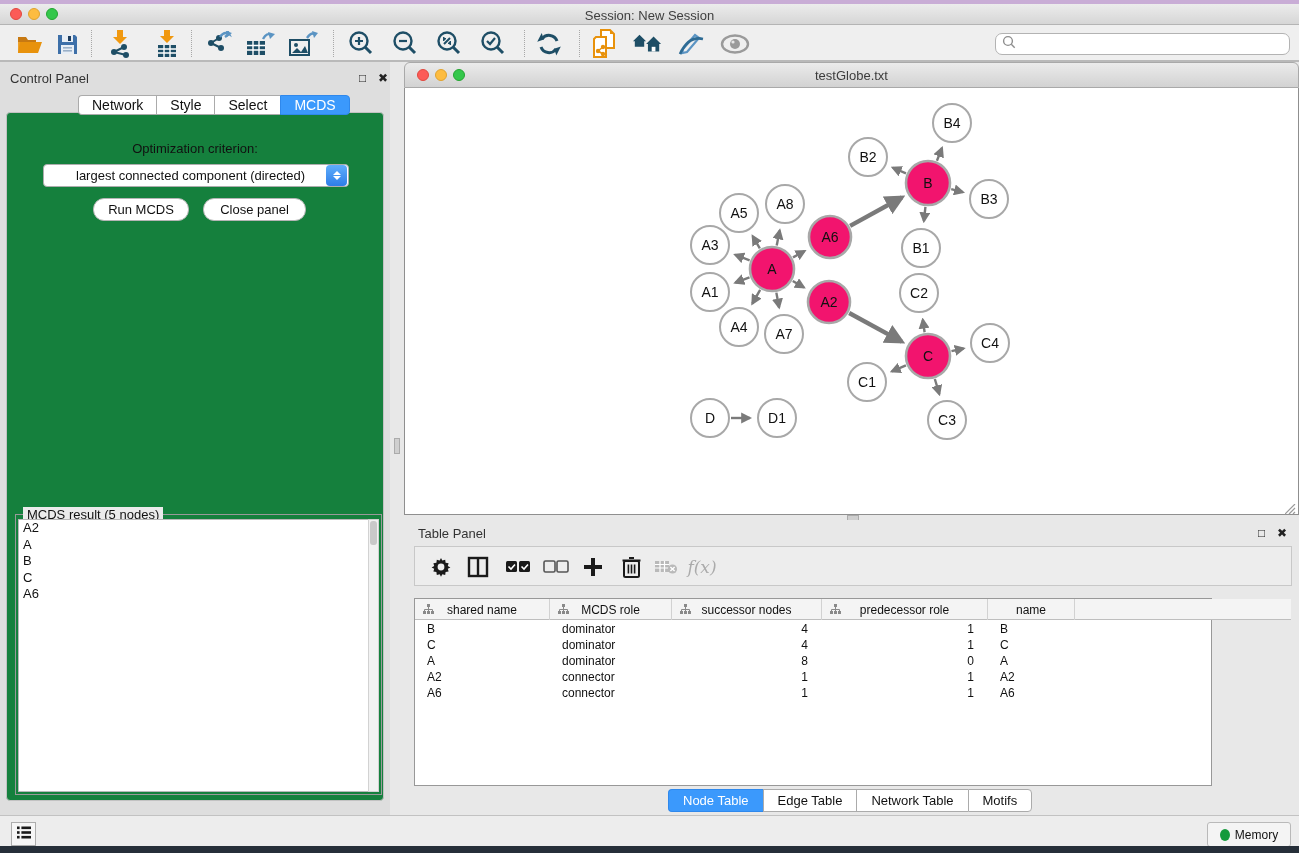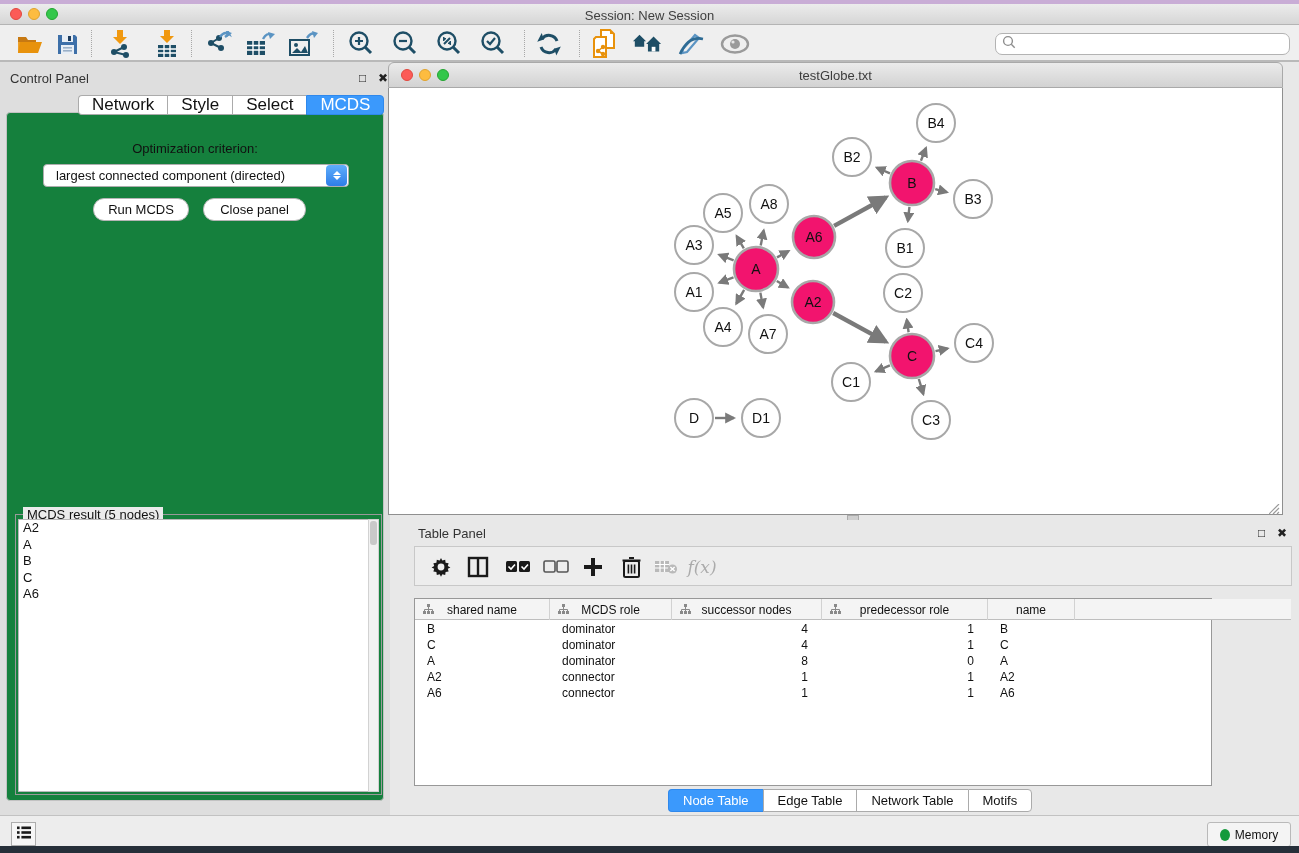--- a/index.html
+++ b/index.html
@@ -25,52 +25,52 @@
     border-left:1px dotted #A8A8A8; }
   #search-box { left:995px; top:8px; width:295px; height:22px; background:#FFF;
     border:1px solid #B3B3B3; border-radius:7px; display:flex; align-items:center; padding-left:6px; }
 
   
   #control-panel { left:0; top:62px; width:390px; height:753px; background:#DEDEDE; }
   #cp-header { left:10px; top:9px; font-size:13px; color:#333; }
   .panel-btn { position:absolute; top:9px; font-size:12px; color:#222; }
   #cp-tabs { left:78px; top:33px; display:flex; z-index:3; }
   .seg-tab { height:20px; padding:0 13px; background:#FFF; border:1px solid #ABABAB;
-    border-right:none; font-size:17px; color:#111; display:flex; align-items:center; }
+    border-right:none; font-size:14px; color:#111; display:flex; align-items:center; }
   .seg-tab:first-child { border-radius:4px 0 0 4px; }
   .seg-tab:last-child { border-right:1px solid #ABABAB; border-radius:0 4px 4px 0; }
   .seg-tab.active { background:#3B99FC; border-color:#2F88EC; color:#FFF; }
   #cp-inner { left:6px; top:50px; width:378px; height:689px; background:#15803d;
     border:1px solid #C2C2C2; border-radius:4px; }
   #opt-label { width:100%; top:28px; text-align:center; font-size:13px; color:#111; }
   #criterion-select { left:36px; top:51px; width:306px; height:23px; background:#FFF;
     border:1px solid #ADADAD; border-radius:4px; display:flex; align-items:center; }
   #criterion-select .val { font-size:13px; color:#111; padding-left:12px; flex:1;
-    white-space:nowrap; overflow:hidden; }
+    white-space:nowrap; overflow:hidden;margin-left:20px; }
   #criterion-select .stepper { width:21px; height:21px; background:linear-gradient(#5FAEFC,#2E7DE8);
     border-radius:4px; margin-right:1px; display:flex; flex-direction:column;
     align-items:center; justify-content:center; gap:1px; }
   .chev { width:0; height:0; border-left:4px solid transparent; border-right:4px solid transparent; }
   .chev.up { border-bottom:4px solid #FFF; }
   .chev.down { border-top:4px solid #FFF; }
   .cp-button { position:absolute; top:85px; height:23px; background:#FFF;
     border:1px solid #B5B5B5; border-radius:11px; font-size:13px; color:#111;
     display:flex; align-items:center; justify-content:center; }
   #mcds-result-box { left:8px; top:401px; width:367px; height:281px; border:1px solid #9A9A9A; }
   #mcds-result-title { left:7px; top:-8px; background:#EBEBEB; padding:0 4px; font-size:13px; color:#111; }
   #mcds-list { left:2px; top:4px; width:352px; height:273px; background:#FFF; border:1px solid #B9B9B9; }
   #mcds-scroll { right:2px; top:4px; width:11px; height:273px; background:#F2F2F2; border:1px solid #D2D2D2; }
   #mcds-scroll .thumb { position:absolute; top:1px; left:1px; width:7px; height:24px; background:#C9C9C9; border-radius:3px; }
   .mcds-item { font-size:13px; color:#111; padding:1px 0 1px 4px; line-height:14.5px; }
 
   
   .split-handle { background:#CFCFCF; border:1px solid #ABABAB; }
 
   
-  #net-window { left:388px; top:62px; width:895px; height:453px; }
+  #net-window { left:404px; top:62px; width:895px; height:453px; }
   #net-titlebar { left:0; top:0; width:895px; height:26px;
     background:linear-gradient(#EBEBEB,#D2D2D2); border:1px solid #A9A9A9;
     border-radius:6px 6px 0 0; }
   #net-title { width:100%; text-align:center; top:5px; font-size:13px; color:#3C3C3C; }
   #net-canvas { left:0; top:26px; width:895px; height:427px; background:#FFF;
     border:1px solid #8F8F8F; border-top:none; }
   #resize-grip { right:2px; bottom:2px; width:11px; height:11px; }
 
   
   #table-panel { left:404px; top:520px; width:895px; height:295px; background:#E8E8E8; }

